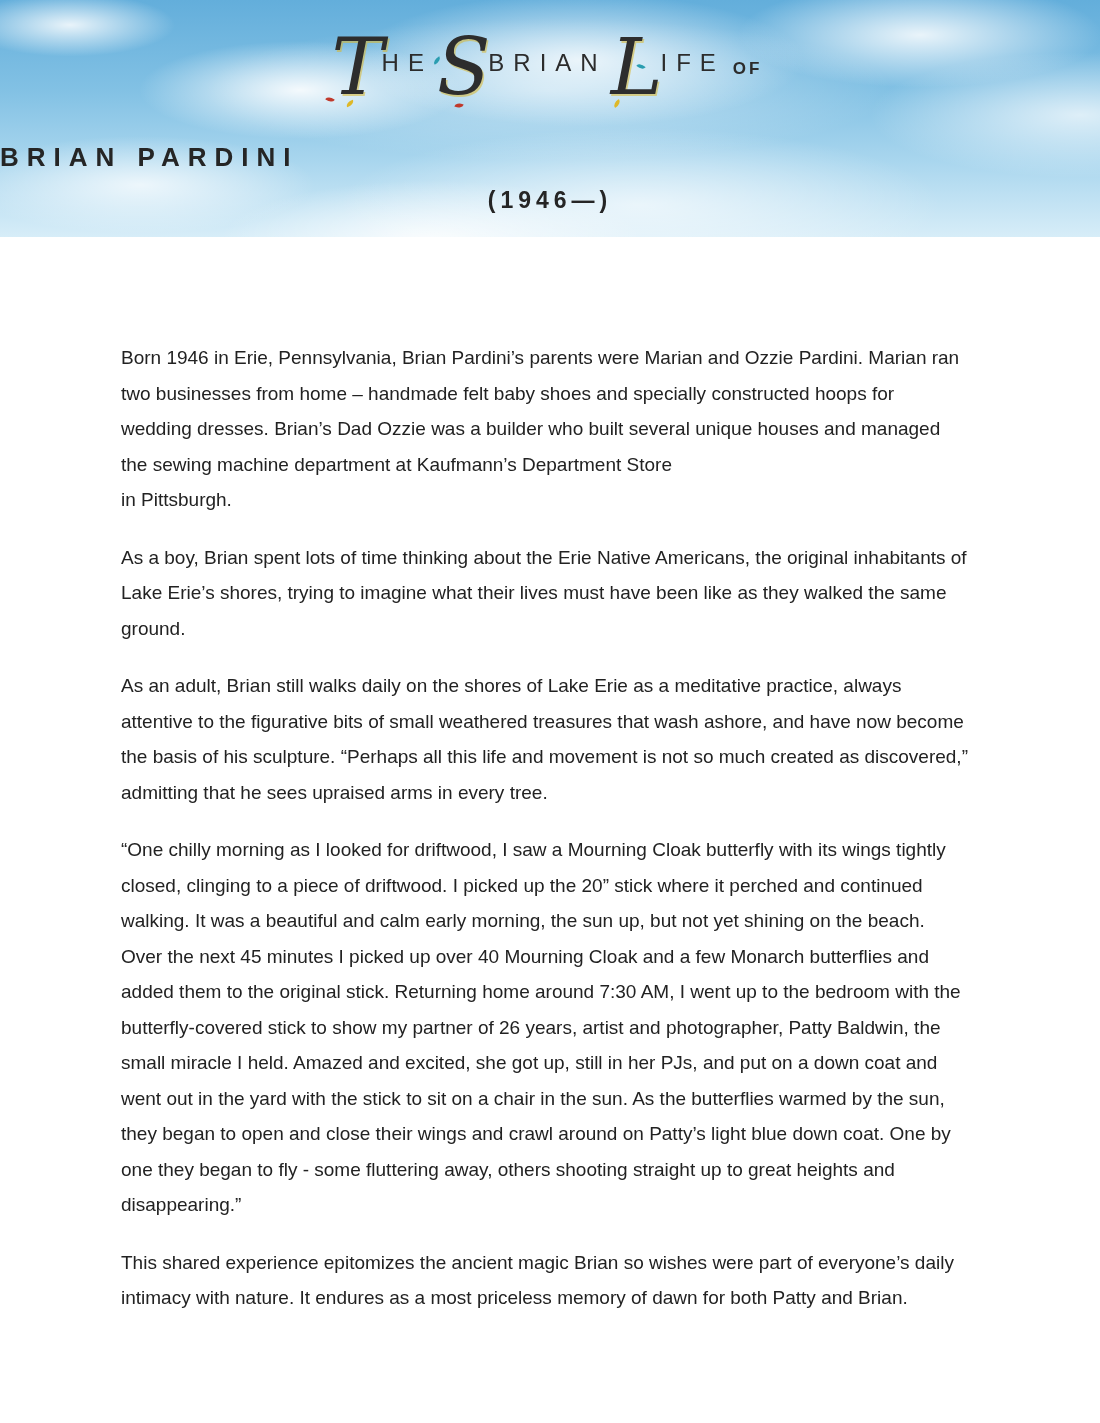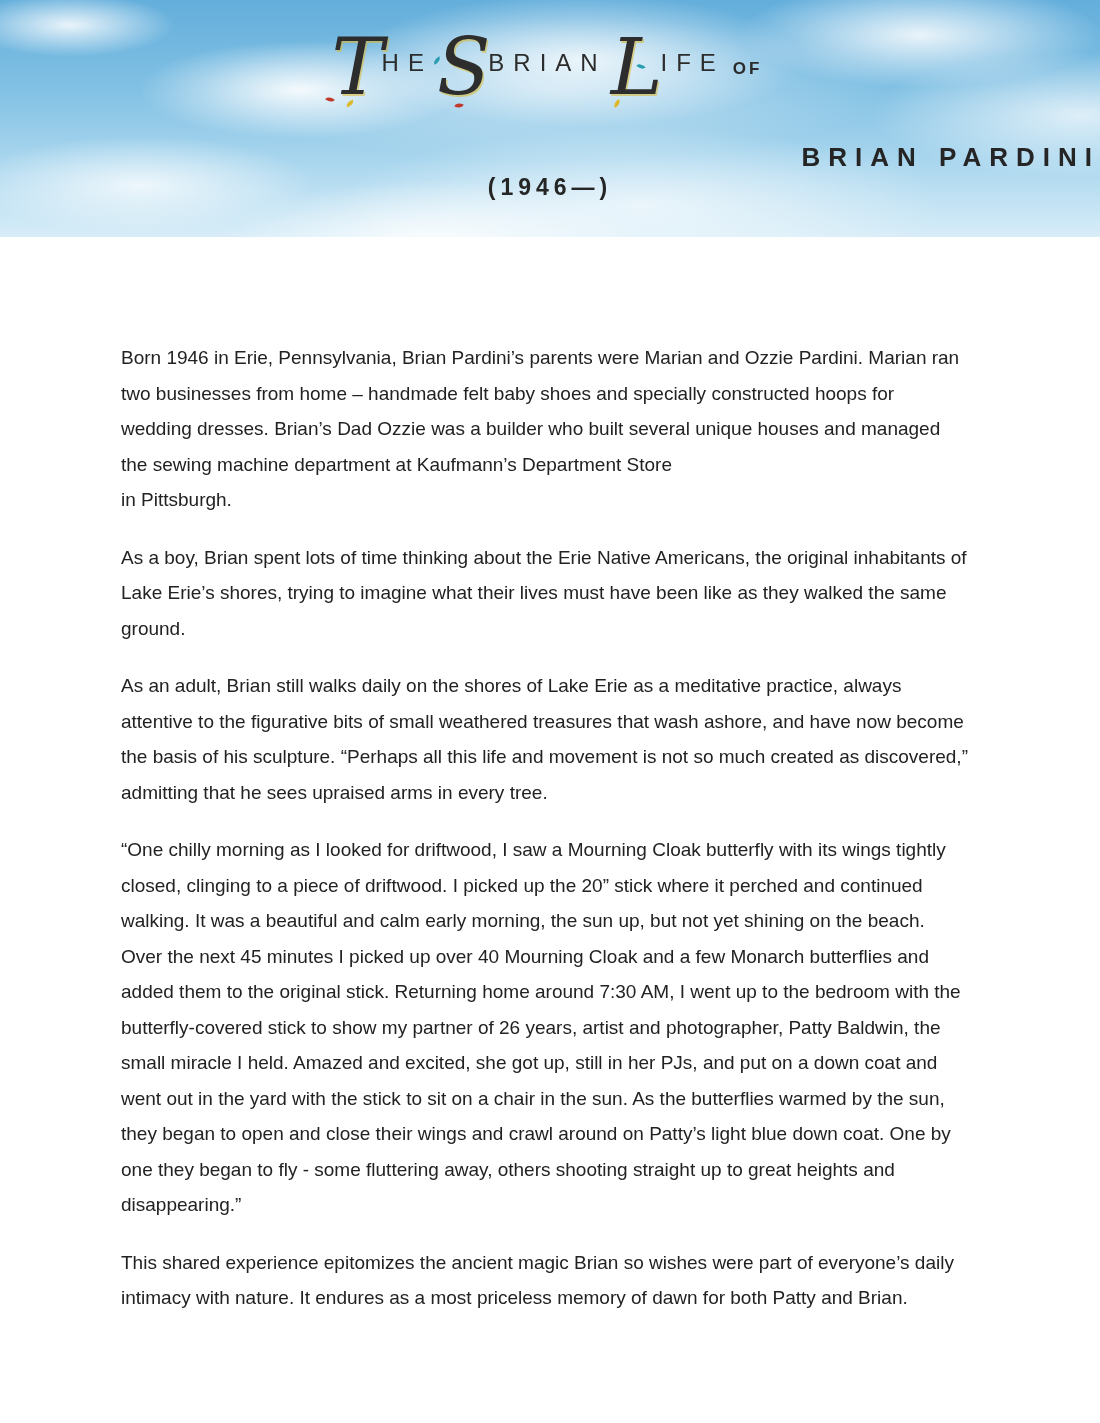--- a/index.html
+++ b/index.html
@@ -92,30 +92,30 @@
   .leaf.green  { background: #5a9e4b; }
   .leaf.red    { background: #c0392b; width: 8px; height: 5px; }
   .leaf.teal   { background: #2a9db0; width: 8px; height: 5px; }
   .leaf.gold   { background: #deb828; width: 8px; height: 5px; }
 
   
   .person-name {
     position: absolute;
     top: 142px;
     width: 100%;
-    text-align: right;
+    text-align: left;
     font-family: "Liberation Sans", sans-serif;
     font-size: 26px;
     font-weight: 700;
     letter-spacing: 8px;
     color: #252525;
   }
   .person-years {
     position: absolute;
-    top: 174px;
+    top: 187px;
     width: 100%;
     text-align: center;
     font-family: "Liberation Sans", sans-serif;
     font-size: 23px;
     font-weight: 700;
     letter-spacing: 5px;
     color: #252525;
   }
 
   

